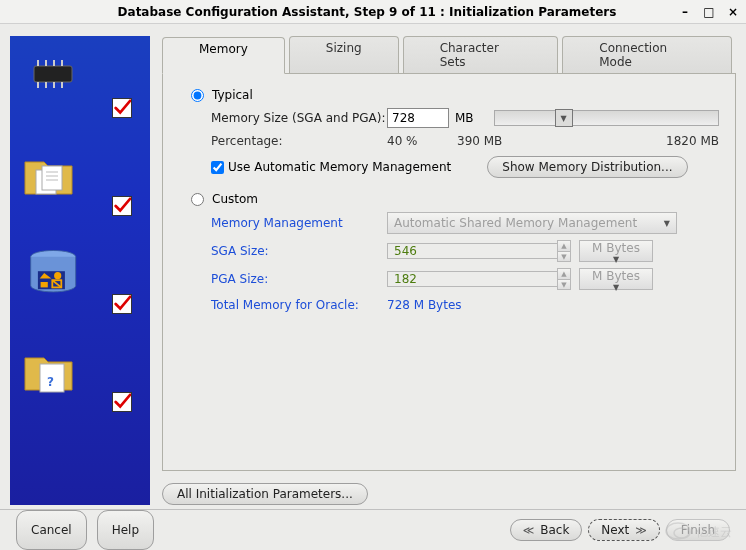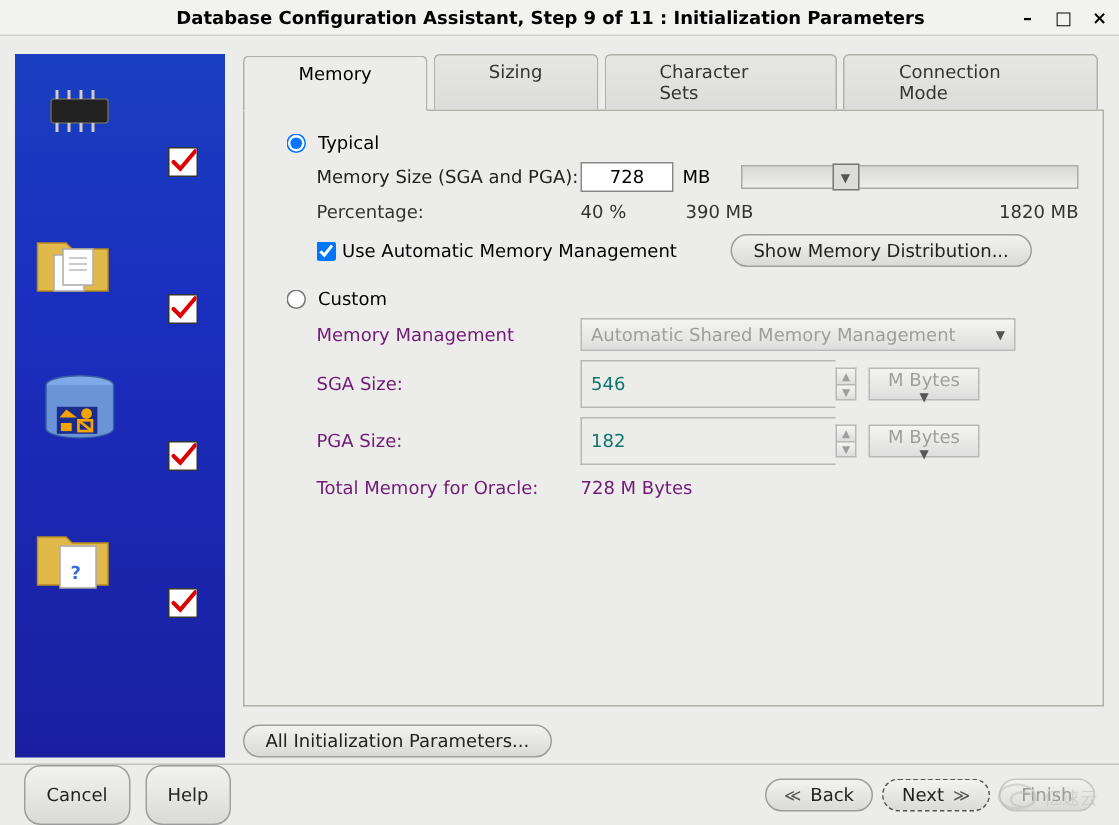--- a/index.html
+++ b/index.html
@@ -25,43 +25,43 @@
 .tab.active { background: #ececea; font-weight: normal; color: #000; position: relative; top: 1px; border-bottom: 1px solid #ececea; }
 
 .tabpage { flex: 1; border: 1px solid #b0b0a8; border-top: none; padding: 14px 16px 10px 28px; background: #ececea; }
 
 .radio-row { display: flex; align-items: center; margin-bottom: 6px; }
 .radio-label { margin-left: 4px; }
 .indent { margin-left: 20px; }
 
 .row { display: flex; align-items: center; margin-bottom: 6px; }
 .lbl-col { width: 176px; color: #222; }
-.input-sm { width: 62px; height: 20px; border: 1px solid #888; padding: 1px 4px; background: #fff; text-align: center; }
+.input-sm { width: 62px; height: 20px; border: 1px solid #888; padding: 1px 4px; background: #fff; }
 .unit { margin-left: 6px; }
 
 .slider-wrap { flex: 1; margin-left: 20px; height: 16px; background: linear-gradient(#d8d8d6,#eee); border: 1px solid #aaa; position: relative; }
 .slider-thumb { position: absolute; left: 60px; top: -2px; width: 18px; height: 18px; background: #dcdcda; border: 1px solid #777; display:flex; align-items:center; justify-content:center; }
 
 .subrow { display: flex; align-items: center; color: #333; }
 .subrow .c1 { width: 176px; }
 .subrow .c2 { width: 70px; text-align: left; }
 .subrow .c3 { width: 180px; text-align: left; }
 .subrow .c4 { flex: 1; text-align: right; }
 
 .chk-row { display: flex; align-items: center; margin-top: 8px; }
 .btn { background: linear-gradient(#f2f2f0,#dadad8); border: 1px solid #9e9e9e; border-radius: 11px; padding: 3px 14px; cursor: pointer; color: #222; }
 .btn.disabled { color: #999; border-color: #c4c4c4; cursor: default; }
 .btn.primary { border: 1px dashed #555; }
 
 .custom-area { margin-top: 14px; }
-.row-disabled .lbl-col, .row-disabled .val { color: #701a75; }
+.row-disabled .lbl-col, .row-disabled .val { color: #1d4ed8; }
 .select-box { display:inline-flex; align-items:center; height: 22px; border: 1px solid #b8b8b8; background: linear-gradient(#f4f4f2,#dedede); padding: 0 6px; color: #9e9e9e; }
 .select-box.wide { width: 290px; justify-content: space-between; }
 .select-box.small { width: 74px; justify-content: space-between; flex-direction: column; }
-.input-disabled { width: 170px; height: 32px; border: 1px solid #b8b8b8; border-right:none; padding: 0 6px; background: #ececea; color: #0f766e; display:inline-flex; align-items:center; }
+.input-disabled { width: 170px; height: 16px; border: 1px solid #b8b8b8; border-right:none; padding: 0 6px; background: #ececea; color: #4d7c0f; display:inline-flex; align-items:center; }
 .spinner { display:inline-flex; flex-direction: column; }
 .spinner div { width: 14px; height: 11px; border: 1px solid #b8b8b8; background: linear-gradient(#f4f4f2,#dedede); font-size: 7px; display:flex; align-items:center; justify-content:center; color:#9e9e9e; }
 .spinner div:first-child { border-bottom: none; }
 
 .all-params { margin-top: 12px; }
 
 .footer { height: 40px; display: flex; padding: 0 16px; background: #ececea; }
 .footer .left { display: flex; gap: 10px; }
 .footer .right { display: flex; gap: 6px; margin-left: auto; align-items: center; }
 .nav-arrow { font-size: 11px; color: #555; }

